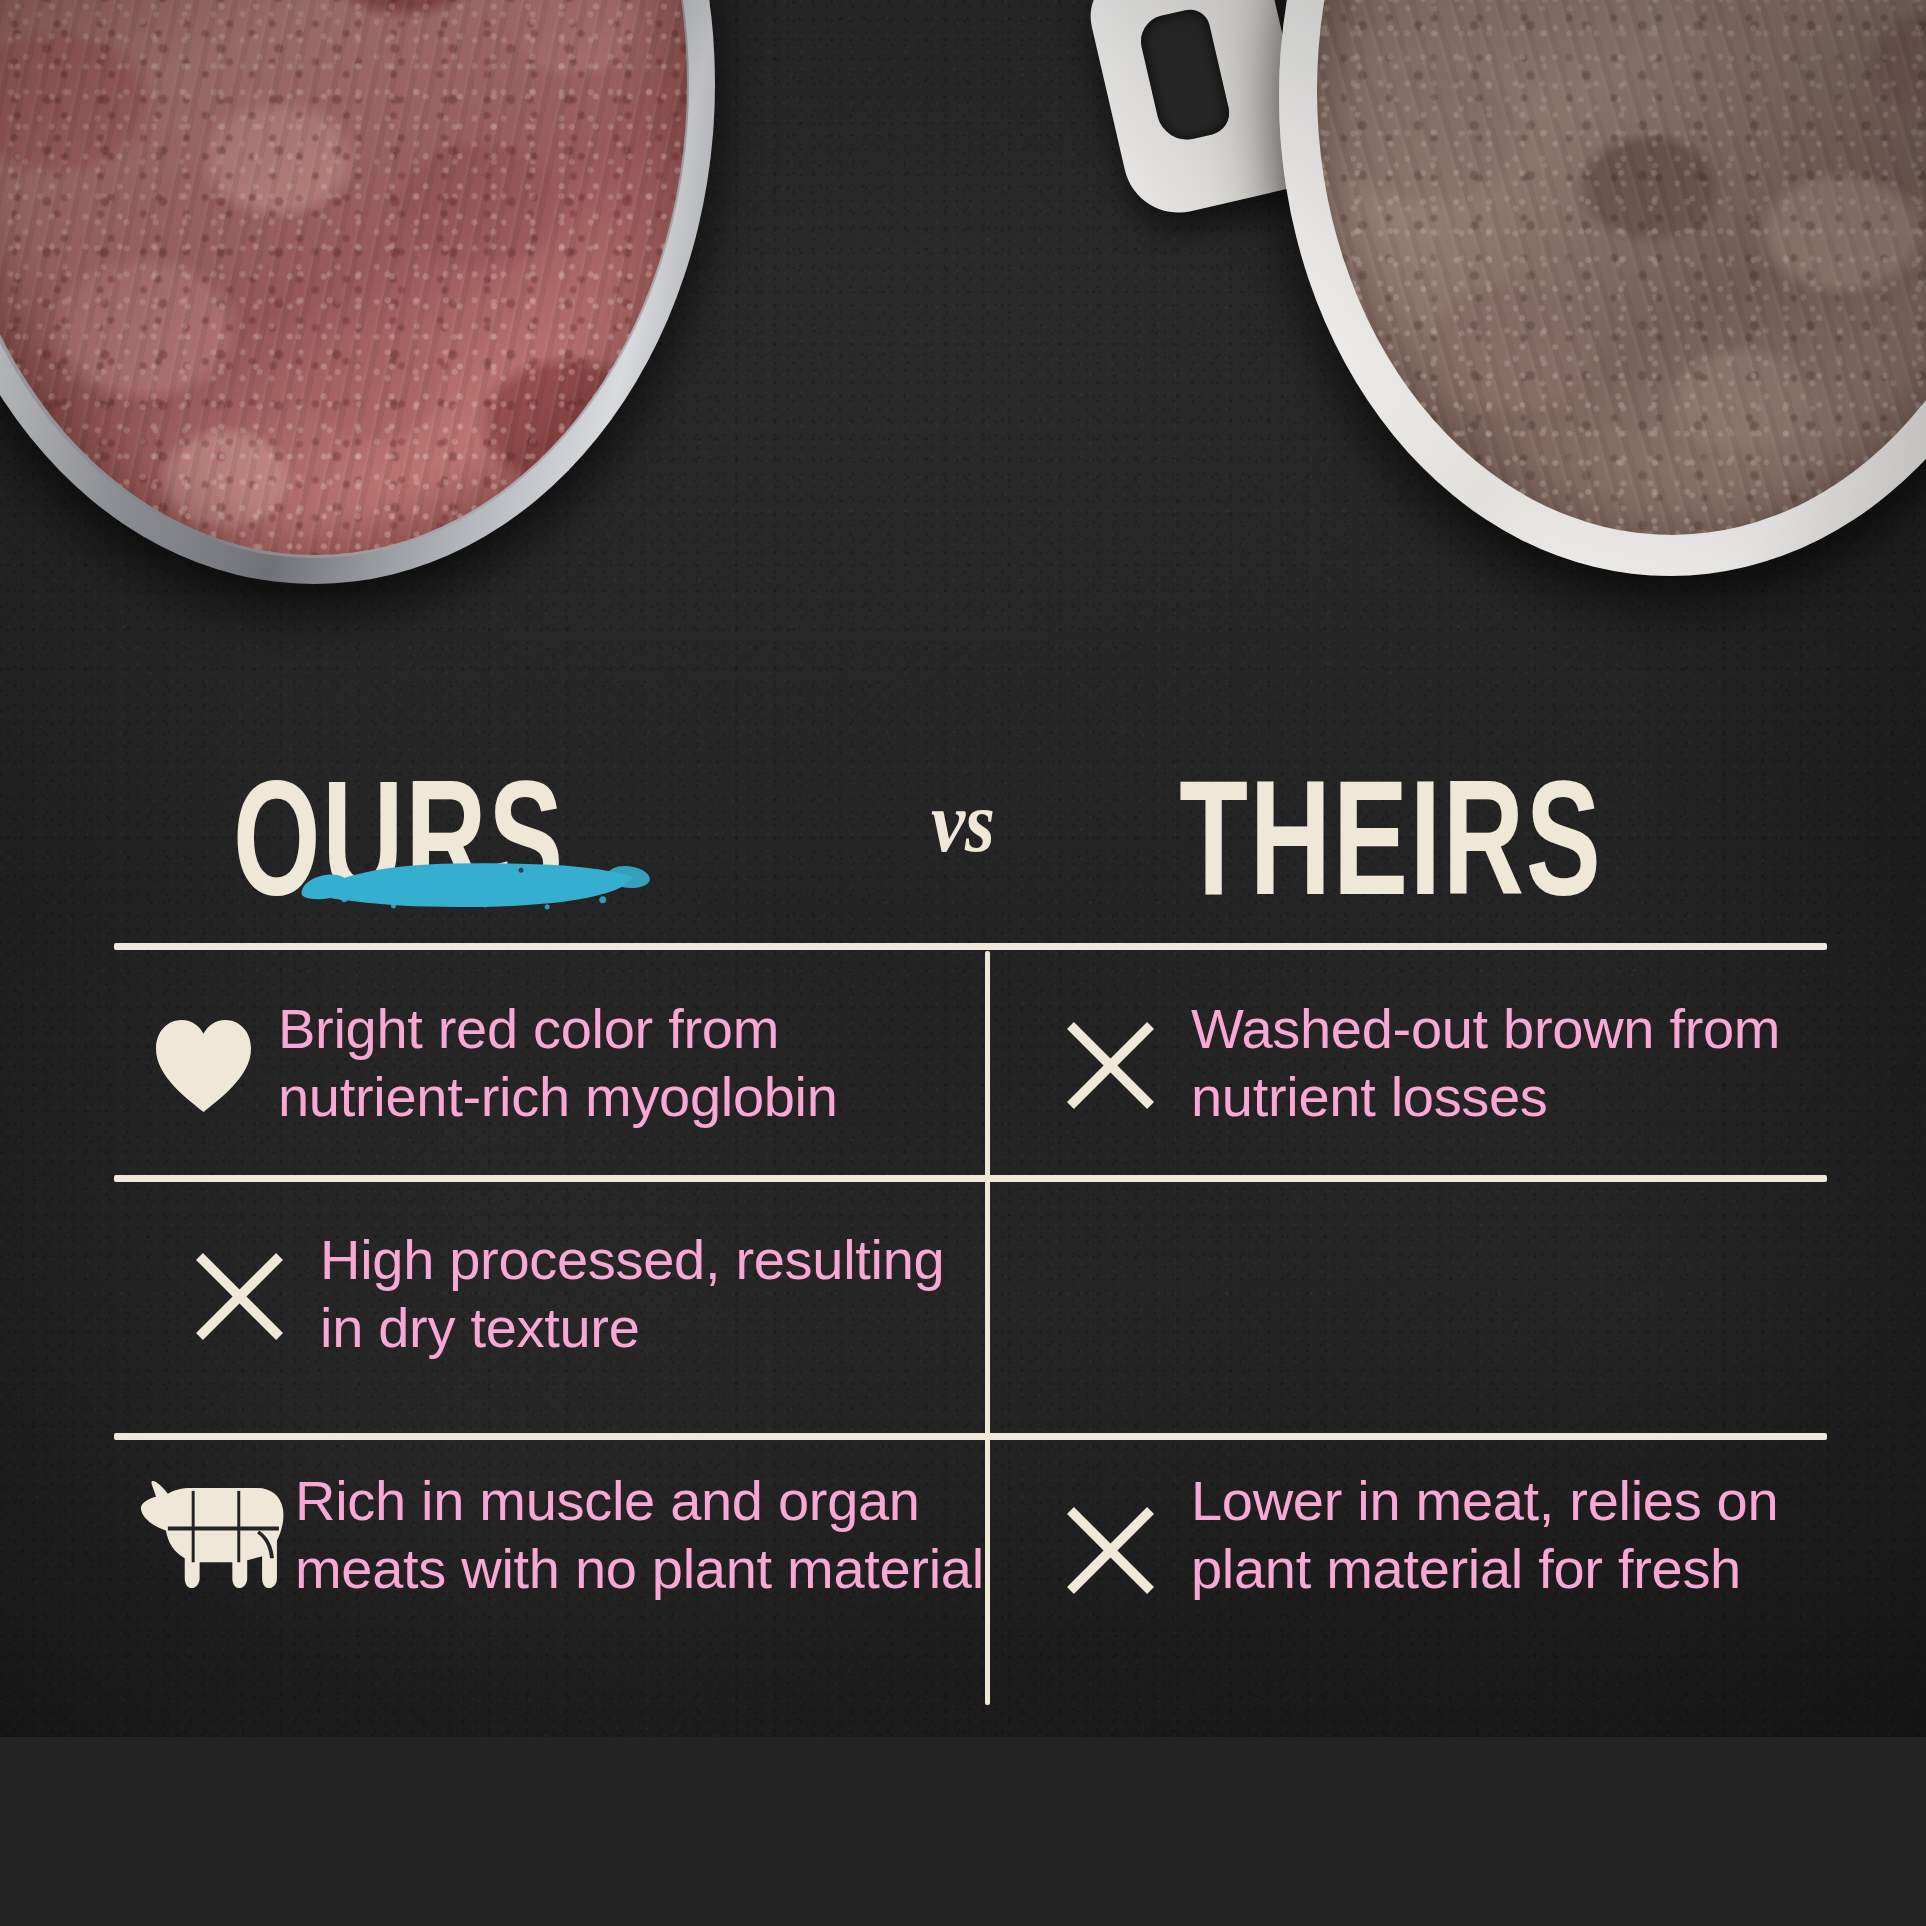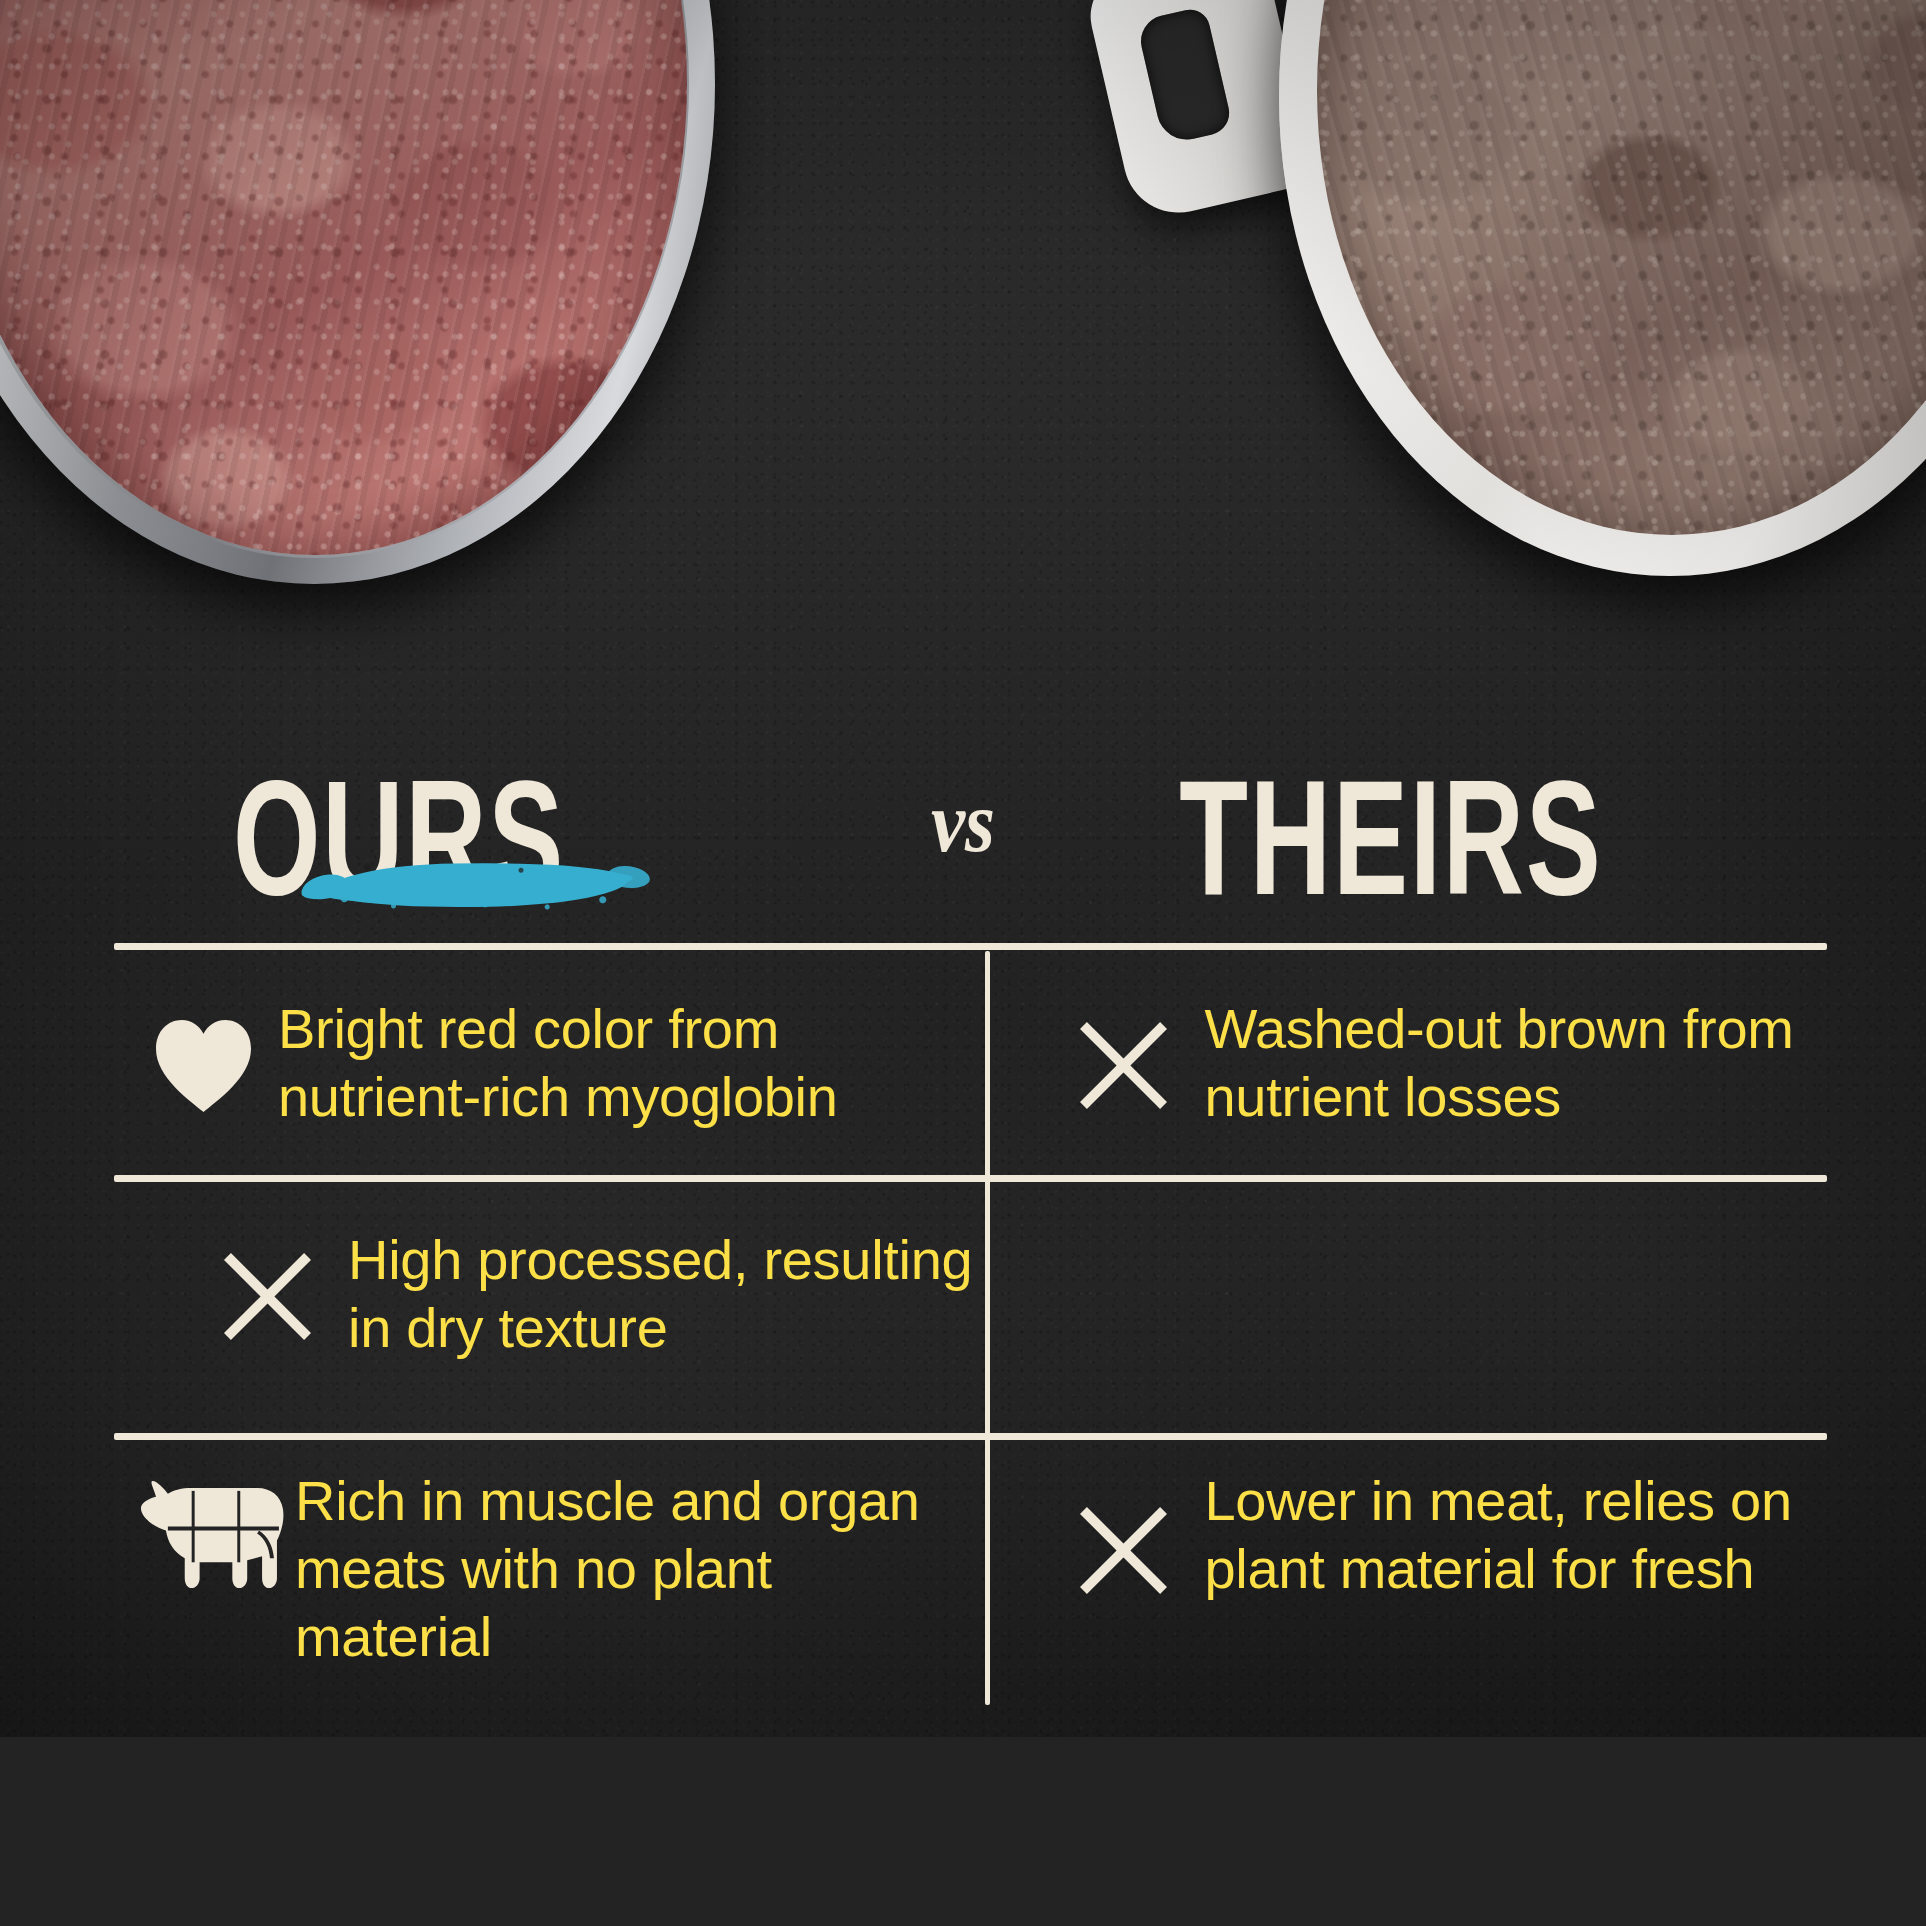--- a/index.html
+++ b/index.html
@@ -241,29 +241,29 @@
     position:absolute; left:0; width:1713px; height:7px;
     background:#EFE7D8; border-radius:2px;
   }
   .vrule {
     position:absolute; left:871px; top:8px; width:5px; height:754px;
     background:#EFE7D8; border-radius:2px;
   }
   .row { position:absolute; left:0; width:1713px; display:flex; }
   .cell { display:flex; align-items:flex-start; }
   .cell-left  { width:871px; padding-left:15px; }
-  .cell-right { width:842px; padding-left:51px;margin-left:28px; }
+  .cell-right { width:842px; padding-left:51px; }
   .ico {
     flex:0 0 auto;
     width:149px; height:149px;
     display:flex; align-items:center; justify-content:center;
   }
   .ico-x { width:149px; }
   .copy {
-    color:#fde047;
+    color:#f9a8d4;
     font-family:"Liberation Sans", sans-serif;
     font-size:56px;
     line-height:68px;
     letter-spacing:-0.3px;
     padding-top:4px;
   }
   .copy-r { padding-left:6px; }
   svg { display:block; }
 </style>
 </head>

